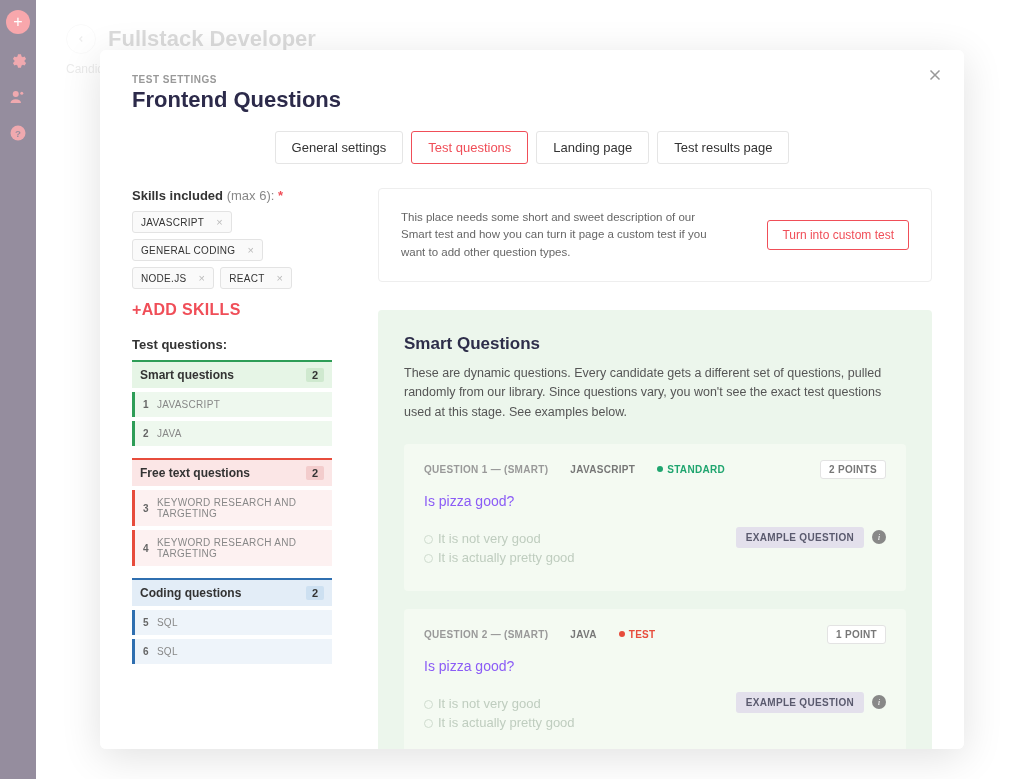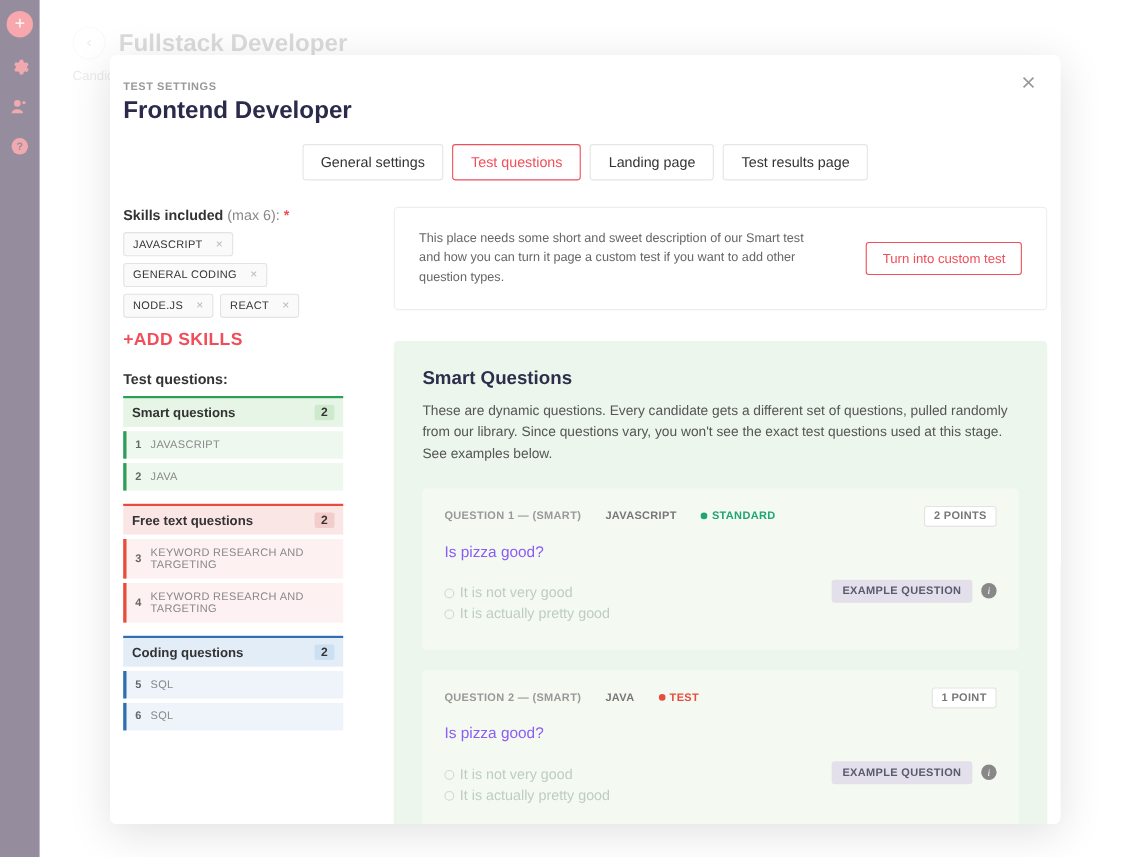--- a/index.html
+++ b/index.html
@@ -16,21 +16,21 @@
   .backdrop { flex: 1; padding: 24px 30px; position: relative; }
   .backdrop-header { display: flex; align-items: center; gap: 12px; opacity: .35; }
   .back-circle { width: 30px; height: 30px; border: 1px solid #ddd; border-radius: 50%; display: flex; align-items: center; justify-content: center; color: #999; }
   .backdrop h1 { font-size: 22px; font-weight: 700; color: #333; }
   .backdrop-sub { font-size: 12px; color: #888; opacity: .35; margin-top: 8px; }
 
   
   .overlay { position: absolute; inset: 0; background: rgba(255,255,255,.5); }
 
   
-  .modal { position: absolute; left: 100px; right: 60px; top: 50px; bottom: 30px; background: #fff; border-radius: 6px; box-shadow: 0 8px 40px rgba(0,0,0,.12); padding: 24px 12px; overflow-y: auto; }
+  .modal { position: absolute; left: 100px; right: 60px; top: 50px; bottom: 30px; background: #fff; border-radius: 6px; box-shadow: 0 8px 40px rgba(0,0,0,.12); padding: 24px 32px; overflow-y: auto; }
   .modal-close { position: absolute; top: 16px; right: 20px; cursor: pointer; color: #999; }
   .modal-close svg { width: 18px; height: 18px; }
 
   .eyebrow { font-size: 10px; letter-spacing: .5px; color: #999; font-weight: 600; text-transform: uppercase; }
   .modal h2 { font-size: 22px; font-weight: 700; color: #2c2a4a; margin-top: 2px; }
 
   .tabs { display: flex; gap: 8px; justify-content: center; margin: 18px 0 24px; }
   .tab { border: 1px solid #e5e5e5; background: #fff; padding: 8px 16px; border-radius: 3px; font-size: 13px; cursor: pointer; }
   .tab.active { border-color: #f04e58; color: #f04e58; }
 
@@ -141,21 +141,21 @@
   <div class="overlay"></div>
 
   <div class="modal">
     <div class="modal-close">
       <svg viewBox="0 0 24 24" fill="none" stroke="currentColor" stroke-width="2">
           <path d="M6 6l12 12M18 6L6 18"></path>
         </svg>
     </div>
 
     <div class="eyebrow">TEST SETTINGS</div>
-    <h2>Frontend Developer</h2>
+    <h2>Frontend Questions</h2>
 
     <div class="tabs">
       <div class="tab">General settings</div>
       <div class="tab active">Test questions</div>
       <div class="tab">Landing page</div>
       <div class="tab">Test results page</div>
     </div>
 
     <div class="content">
 

